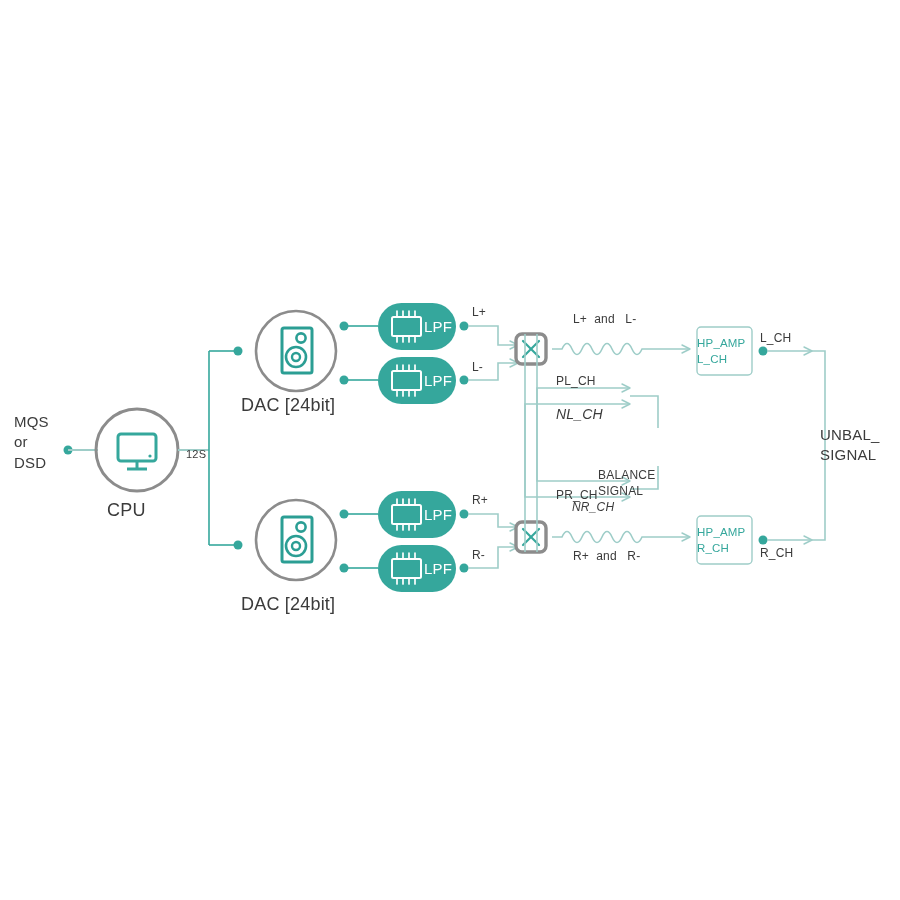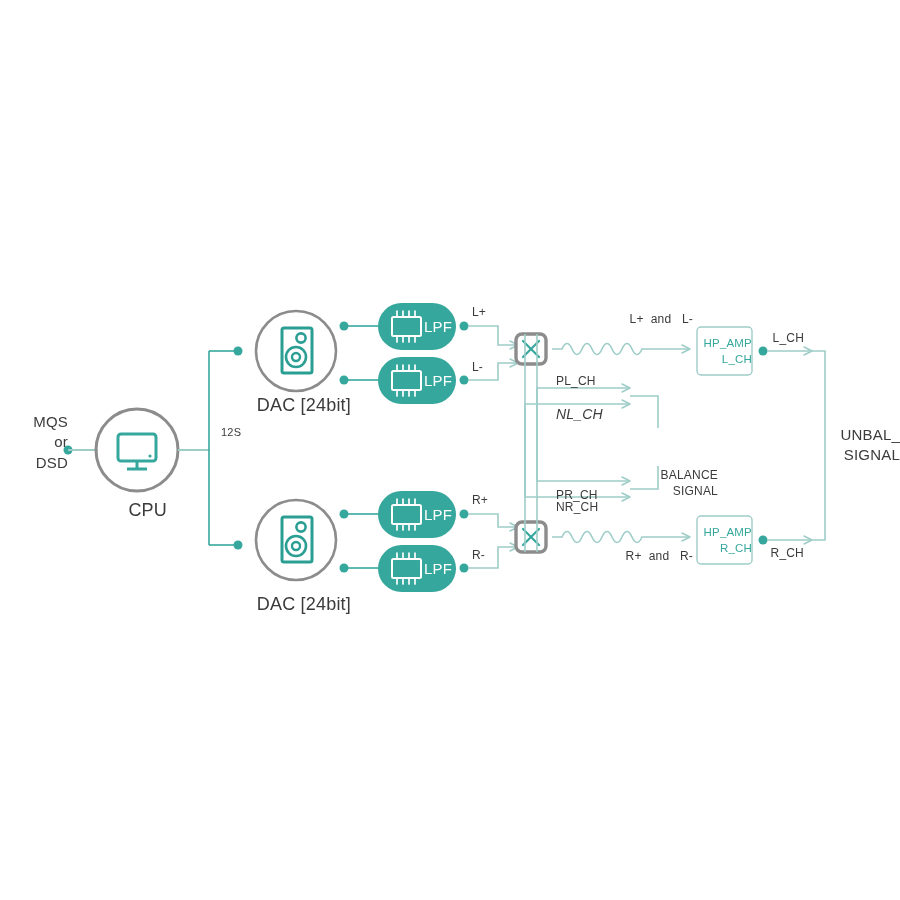--- a/index.html
+++ b/index.html
@@ -4,21 +4,21 @@
 <style>
   html,body{margin:0;padding:0;background:#ffffff;}
   body{width:900px;height:900px;overflow:hidden;
        font-family:"Liberation Sans","DejaVu Sans",sans-serif;}
   #stage{position:relative;width:900px;height:900px;background:#fff;}
   #stage svg{position:absolute;top:0;left:0;}
   .lbl{position:absolute;color:#3b3b3b;font-size:18px;letter-spacing:.2px;
        white-space:pre;line-height:1.35;}
   .lbl-teal{color:#35a79c;}
   .lbl-big{font-size:15px;}
-  .center{text-align:right;}
+  .center{text-align:left;}
 </style>
 </head>
 <body>
 
 <div id="stage">
 
   <svg width="900" height="900" viewBox="0 0 900 900">
     <defs>
       <marker id="arw" markerWidth="11" markerHeight="11" refX="9" refY="5" orient="auto" markerUnits="userSpaceOnUse">
         <path d="M1,1 L9,5 L1,9" fill="none" stroke="#9ecdc8" stroke-width="1.4" stroke-linecap="round" stroke-linejoin="round"></path>
@@ -207,42 +207,42 @@
       <circle cx="763" cy="540" r="4.5" fill="#35a79c"></circle>
       <path d="M767,540 L812,540" fill="none" stroke="#9ecdc8" stroke-width="1.6" marker-end="url(#arw)"></path>
       <path d="M812,351 L825,351 L825,540 L812,540" fill="none" stroke="#9ecdc8" stroke-width="1.6"></path>
     </g>
   </svg>
 
   <div class="lbl lbl-big center" style="left:14px;top:412px;width:54px;"><span>MQS</span><br><span>or</span><br><span>DSD</span></div>
 
   <div class="lbl center" style="left:107px;top:498px;width:60px;">CPU</div>
 
-  <div class="lbl" style="left:186px;top:425px;font-size:11px;margin-left:35px;">12S</div>
+  <div class="lbl" style="left:186px;top:447px;font-size:11px;">12S</div>
 
   <div class="lbl center" style="left:241px;top:393px;width:110px;">DAC [24bit]</div>
   <div class="lbl center" style="left:241px;top:592px;width:110px;">DAC [24bit]</div>
 
   <div class="lbl" style="left:424px;top:317px;color:#ffffff;font-size:15px;">LPF</div>
   <div class="lbl" style="left:424px;top:371px;color:#ffffff;font-size:15px;">LPF</div>
   <div class="lbl" style="left:424px;top:505px;color:#ffffff;font-size:15px;">LPF</div>
   <div class="lbl" style="left:424px;top:559px;color:#ffffff;font-size:15px;">LPF</div>
 
   <div class="lbl" style="left:472px;top:304px;font-size:12px;">L+</div>
   <div class="lbl" style="left:472px;top:359px;font-size:12px;">L-</div>
   <div class="lbl" style="left:472px;top:492px;font-size:12px;">R+</div>
   <div class="lbl" style="left:472px;top:547px;font-size:12px;">R-</div>
 
   <div class="lbl center" style="left:573px;top:311px;width:120px;font-size:12px;">L+  and   L-</div>
   <div class="lbl center" style="left:573px;top:548px;width:120px;font-size:12px;">R+  and   R-</div>
 
   <div class="lbl" style="left:556px;top:373px;font-size:12px;">PL_CH</div>
   <div class="lbl" style="left:556px;top:405px;font-size:14px;font-style:italic;">NL_CH</div>
   <div class="lbl" style="left:556px;top:467px;font-size:12px;margin-top:20px;">PR_CH</div>
-  <div class="lbl" style="left:556px;top:499px;font-size:12px;">NR_CH</div>
+  <div class="lbl" style="left:572px;top:499px;font-size:12px;font-style:italic;">NR_CH</div>
 
   <div class="lbl center" style="left:598px;top:431px;width:120px;font-size:12px;margin-top:36px;"><span>BALANCE</span><br><span>SIGNAL</span></div>
 
   <div class="lbl lbl-teal center" style="left:697px;top:336px;width:55px;font-size:11.5px;"><span>HP_AMP</span><br><span>L_CH</span></div>
   <div class="lbl lbl-teal center" style="left:697px;top:525px;width:55px;font-size:11.5px;"><span>HP_AMP</span><br><span>R_CH</span></div>
 
   <div class="lbl center" style="left:760px;top:330px;width:44px;font-size:12px;">L_CH</div>
   <div class="lbl center" style="left:760px;top:545px;width:44px;font-size:12px;">R_CH</div>
 
   <div class="lbl lbl-big center" style="left:820px;top:425px;width:80px;"><span>UNBAL_</span><br><span>SIGNAL</span></div>

